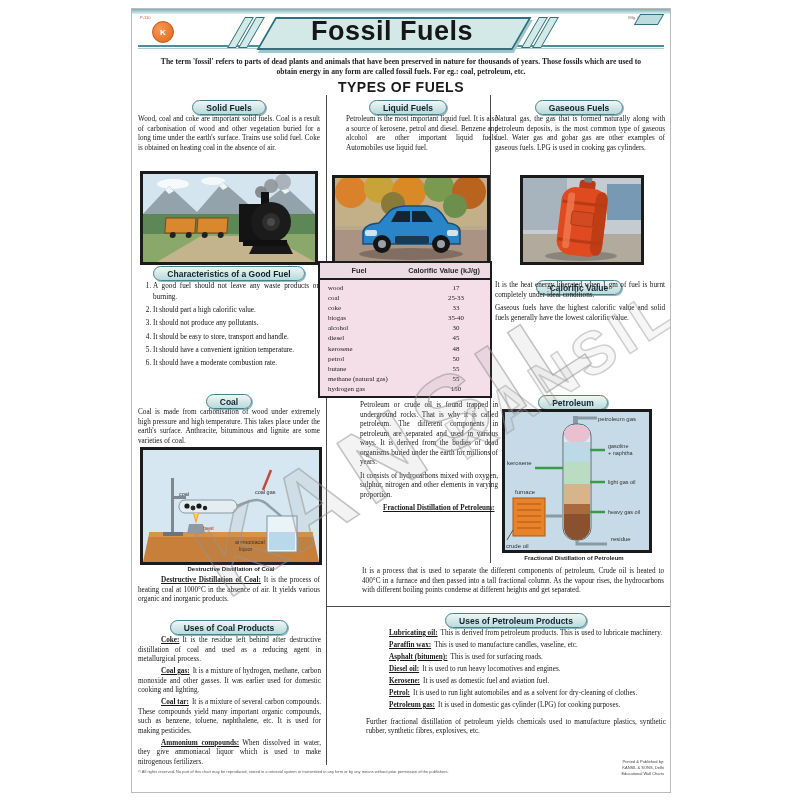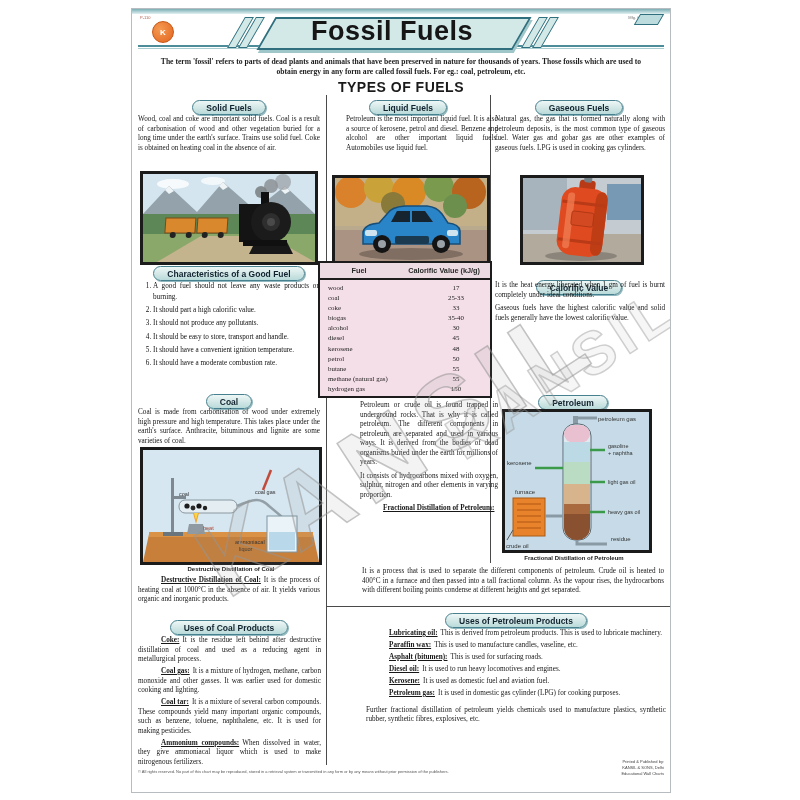--- a/index.html
+++ b/index.html
@@ -354,20 +354,21 @@
 
   <div class="pillwrap" style="left:232px;top:601px;width:304px;">
     <span class="pill">Uses of Petroleum Products</span>
   </div>
   <div class="coltext" style="left:234px;top:620px;width:300px;">
     <p class="entry"><span class="term">Lubricating oil:</span><span>This is derived from petroleum products. This is used to lubricate machinery.</span></p>
     <p class="entry"><span class="term">Paraffin wax:</span><span>This is used to manufacture candles, vaseline, etc.</span></p>
     <p class="entry"><span class="term">Asphalt (bitumen):</span><span>This is used for surfacing roads.</span></p>
     <p class="entry"><span class="term">Diesel oil:</span><span>It is used to run heavy locomotives and engines.</span></p>
     <p class="entry"><span class="term">Kerosene:</span><span>It is used as domestic fuel and aviation fuel.</span></p>
+    <p class="entry"><span class="term">Petrol:</span><span>It is used to run light automobiles and as a solvent for dry-cleaning of clothes.</span></p>
     <p class="entry"><span class="term">Petroleum gas:</span><span>It is used in domestic gas cylinder (LPG) for cooking purposes.</span></p>
     <p class="entry" style="margin-top:7px;">Further fractional distillation of petroleum yields chemicals used to manufacture plastics, synthetic rubber, synthetic fibres, explosives, etc.</p>
   </div>
 
   <div class="watermark" style="left:40px;top:380px;">KANSIL</div>
   <div class="watermark wm2" style="left:300px;top:330px;">KANSIL</div>
 
   <div class="footer-left">© All rights reserved. No part of this chart may be reproduced, stored in a retrieval system or transmitted in any form or by any means without prior permission of the publishers.</div>
   <div class="footer-right">
     <div>Printed &amp; Published by:</div>

